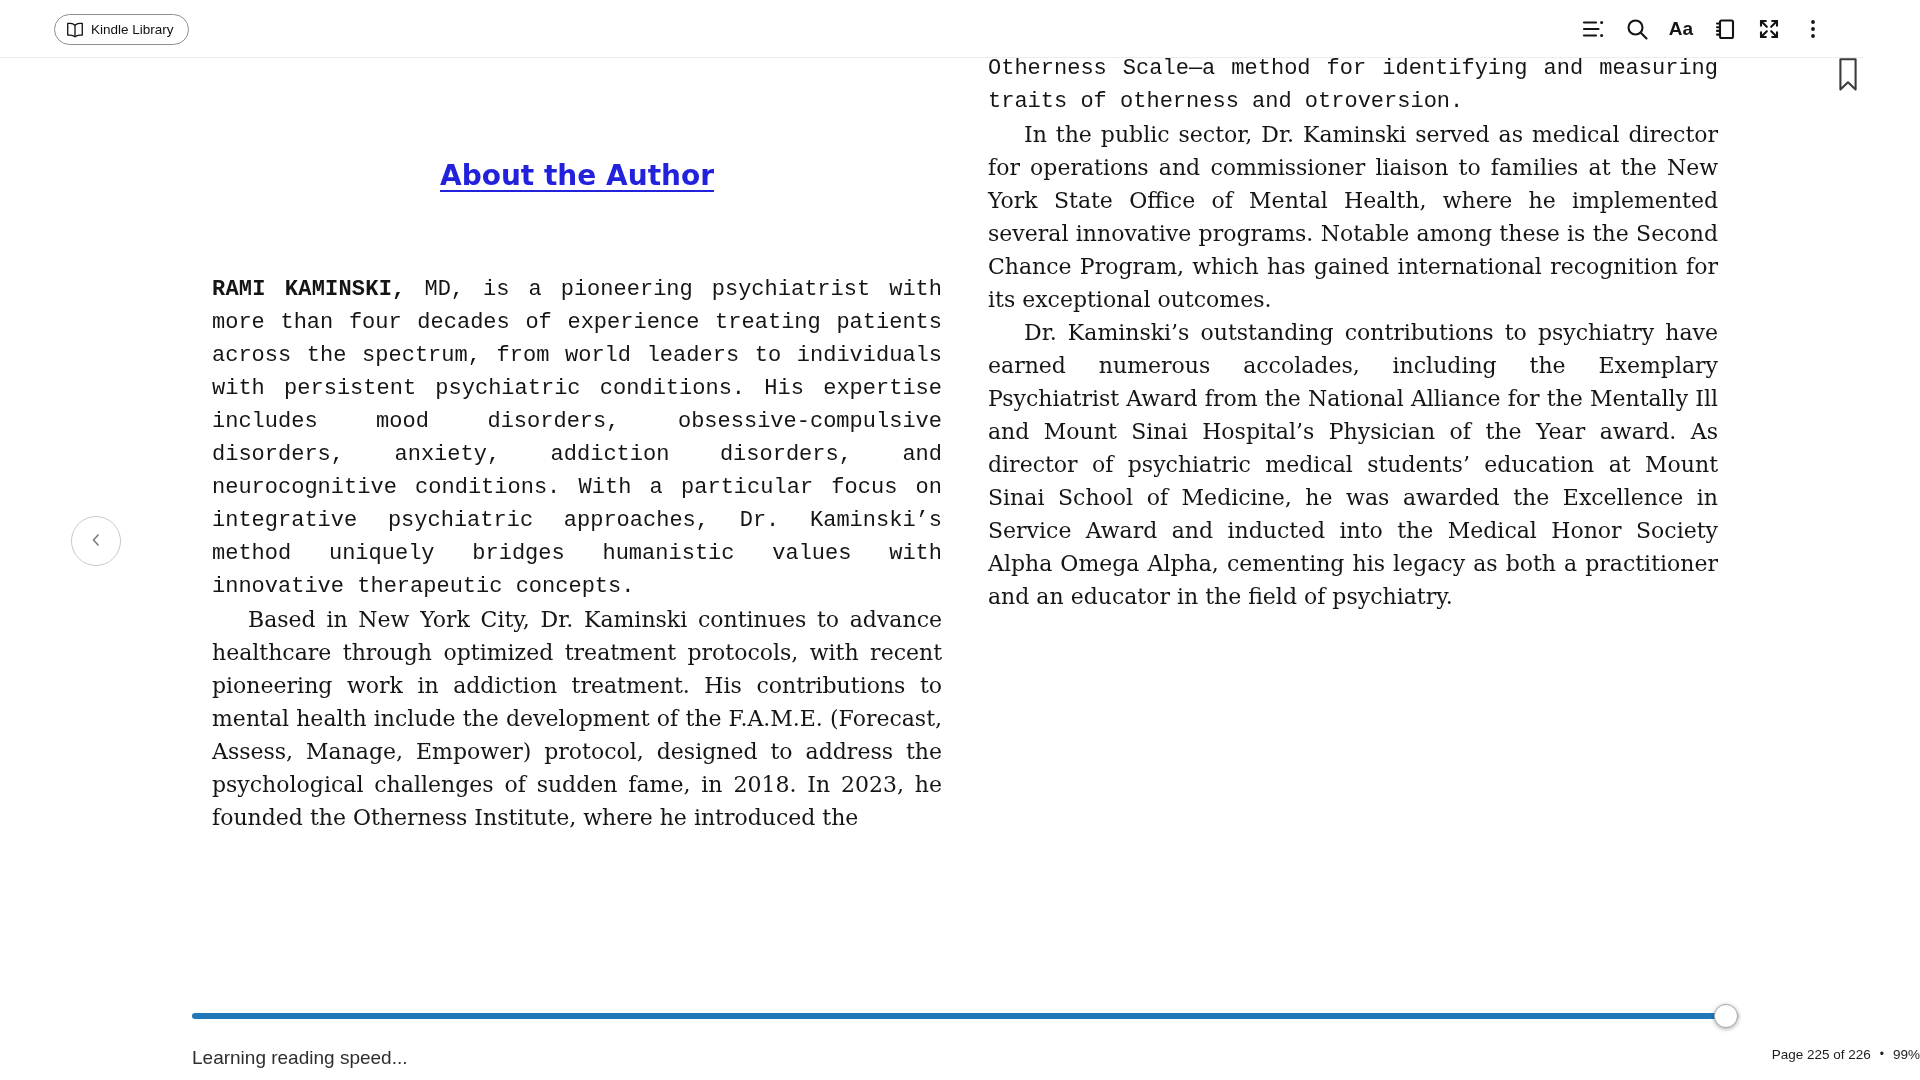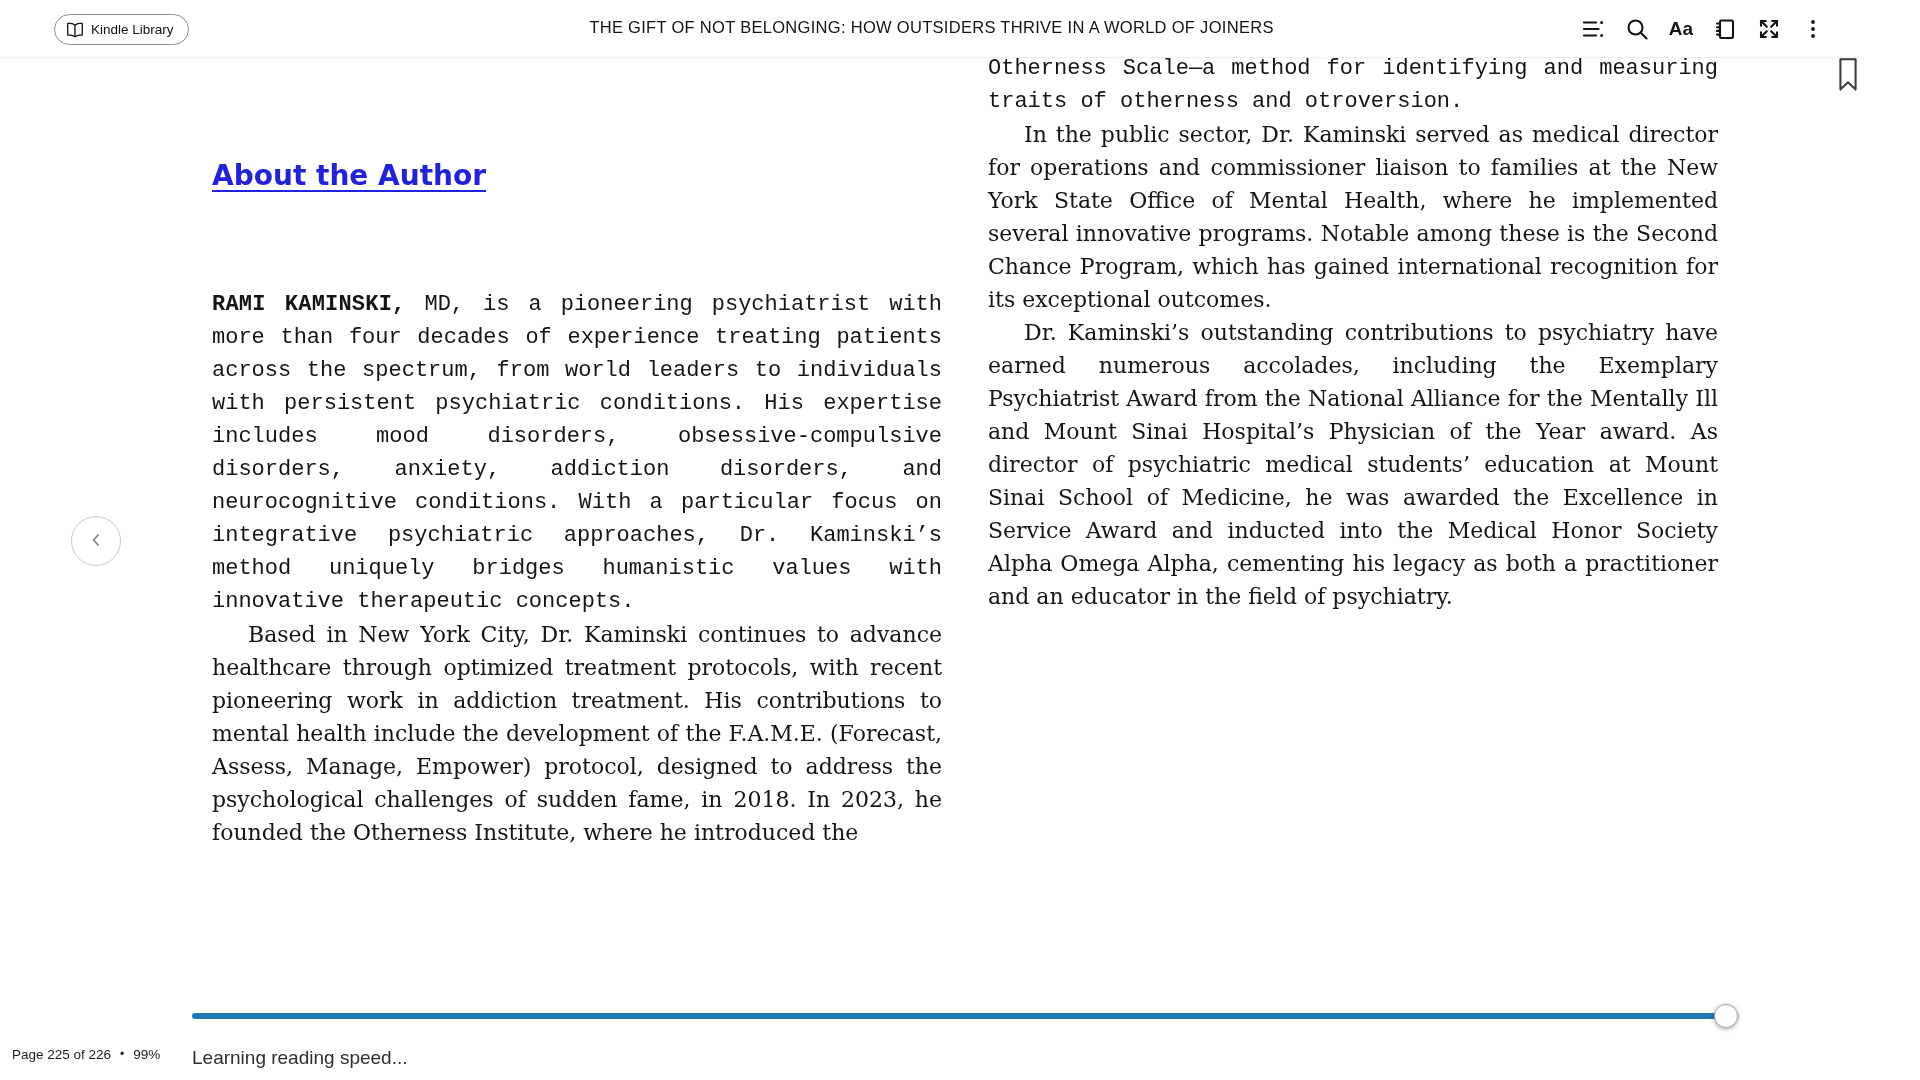--- a/index.html
+++ b/index.html
@@ -23,23 +23,23 @@
   .aa-label { font-size:19px; font-weight:600; color:#141414; font-family:"Liberation Sans",sans-serif; }
 
   .bookmark-btn { position:absolute; right:52px; top:56px; width:40px; height:44px;
                   background:none; border:none; cursor:pointer; color:#3c3c3c;
                   display:flex; align-items:flex-start; justify-content:center; }
 
   
   .col { position:absolute; width:730px; font-family:"DejaVu Serif","Liberation Serif",serif;
          font-size:22px; line-height:33px; color:#151515; text-align:justify;
          hyphens:none; -webkit-hyphens:none; }
-  .col-left  { left:212px; top:288px; }
+  .col-left  { left:212px; top:273px; }
   .col-right { left:988px; top:52px; }
-  .chapter-heading { position:absolute; left:212px; top:156px; width:730px; text-align:left; }
+  .chapter-heading { position:absolute; left:212px; top:156px; width:730px; text-align:center; }
   .chapter-heading a { font-family:"DejaVu Sans","Liberation Sans",sans-serif;
                        font-size:28px; font-weight:600; color:#2222dd;
                        text-decoration:underline; text-underline-offset:5px; cursor:pointer; }
   .para { text-indent:36px; }
   .para.no-indent { text-indent:0;font-family:Liberation Mono, monospace; }
   .lead-name { font-weight:bold; letter-spacing:.2px; }
 
   
   .nav-prev { position:absolute; left:71px; top:516px; width:50px; height:50px;
               border:1.5px solid #c9c9c9; border-radius:50%; background:#fff; cursor:pointer;
@@ -47,40 +47,39 @@
 
   
   .progress-track { position:absolute; left:192px; top:1013px; width:1548px; height:6px;
                     background:#ebebeb; border-radius:3px; cursor:pointer; }
   .progress-fill { position:absolute; left:0; top:0; height:6px; background:#1f78b8;
                    border-radius:3px 0 0 3px; }
   .progress-knob { position:absolute; right:-13px; top:-9px; width:24px; height:24px;
                    background:#fff; border:1px solid #a8a8a8; border-radius:50%;
                    box-shadow:0 1px 4px rgba(0,0,0,.35); cursor:grab; }
   .footer-status { position:absolute; left:192px; top:1047px; font-size:19px; color:#2e2e2e; }
-  .footer-page { position:absolute; left:0; right:0; top:1047px; text-align:left;
+  .footer-page { position:absolute; left:0; right:0; top:1047px; text-align:right;
                  font-size:13.5px; color:#1d1d1d;margin-left:12px; }
   .footer-page .dot { display:inline-block; margin:0 9px; font-size:12px; vertical-align:1px; }
 </style>
 </head>
 <body>
 
 <header class="toolbar">
 
   <button class="lib-btn">
     <span>
       <svg width="18" height="16" viewBox="0 0 24 22" fill="none" stroke="#111" stroke-width="1.8" stroke-linejoin="round">
         <path d="M12 4.5C10.3 2.8 7.9 2 5.5 2H2v16h3.5c2.4 0 4.8.8 6.5 2.5 1.7-1.7 4.1-2.5 6.5-2.5H22V2h-3.5c-2.4 0-4.8.8-6.5 2.5z"></path>
         <line x1="12" y1="4.5" x2="12" y2="20.5"></line>
       </svg>
     </span>
     <span>Kindle Library</span>
   </button>
 
-  <div class="book-title">THE GIFT OF NOT BELONGING: HOW OUTSIDERS THRIVE IN A WORLD OF JOINERS</div>
 
   <div class="tool-icons">
     <button class="icon-btn">
       <span>
         <svg width="24" height="24" viewBox="0 0 24 24" stroke="#141414" stroke-width="2.2" stroke-linecap="round" fill="#141414">
           <line x1="3" y1="5.5" x2="15" y2="5.5"></line>
           <line x1="3" y1="12" x2="17.5" y2="12"></line>
           <line x1="3" y1="18.5" x2="15" y2="18.5"></line>
           <circle cx="20.6" cy="5.5" r="1.5" stroke="none"></circle>
           <circle cx="20.6" cy="18.5" r="1.5" stroke="none"></circle>

